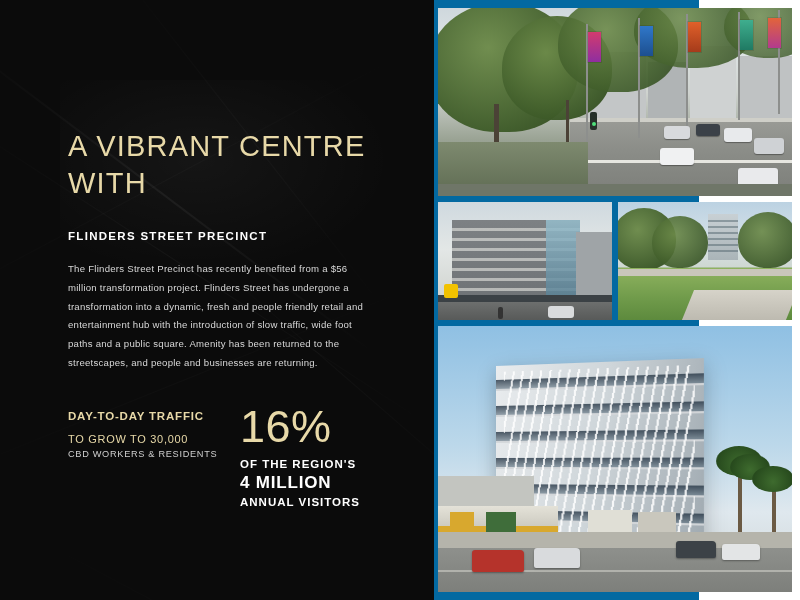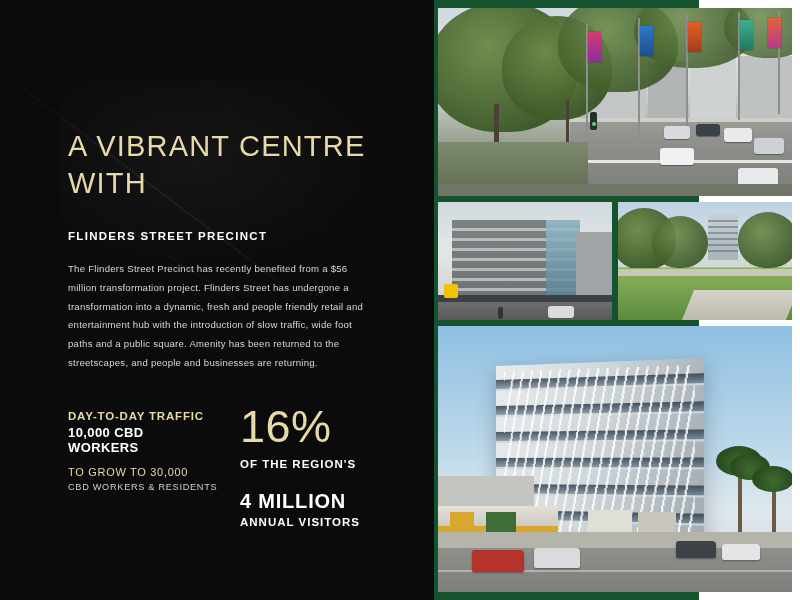--- a/index.html
+++ b/index.html
@@ -11,21 +11,21 @@
     width: 800px;
     height: 600px;
     overflow: hidden;
     font-family: "Liberation Sans", sans-serif;
   }
 
   .page {
     position: relative;
     width: 699px;
     height: 600px;
-    background: #14532d;
+    background: #0369a1;
   }
 
   
   .left-panel {
     position: absolute;
     left: 0;
     top: 0;
     width: 434px;
     height: 600px;
     background: #0b0b0b;
@@ -170,25 +170,25 @@
   .stat-right .cap-1 {
     color: #ffffff;
     font-size: 11.5px;
     letter-spacing: 1px;
     text-transform: uppercase;
     font-weight: 700;
     margin-top: 9px;
   }
   .stat-right .cap-2 {
     color: #ffffff;
-    font-size: 20px;
+    font-size: 17px;
     letter-spacing: .8px;
     text-transform: uppercase;
     font-weight: 700;
-    margin-top: 20px;
+    margin-top: 3px;
   }
   .stat-right .cap-3 {
     color: #ffffff;
     font-size: 11.5px;
     letter-spacing: 1px;
     text-transform: uppercase;
     font-weight: 700;
     margin-top: 3px;
   }
 
@@ -444,21 +444,20 @@
 
       <div class="subhead">FLINDERS STREET PRECINCT</div>
 
       <p class="body-copy">The Flinders Street Precinct has recently benefited from a $56 million transformation project. Flinders Street has undergone a transformation into a dynamic, fresh and people friendly retail and entertainment hub with the introduction of slow traffic, wide foot paths and a public square. Amenity has been returned to the streetscapes, and people and businesses are returning.</p>
 
     </div>
 
     <div class="stats">
       <div class="stat-left">
         <div class="line-1">DAY-TO-DAY TRAFFIC</div>
-        <div class="line-2">10,000 CBD WORKERS</div>
         <div class="line-3">TO GROW TO 30,000</div>
         <div class="line-4">CBD WORKERS &amp; RESIDENTS</div>
       </div>
       <div class="stat-right">
         <div class="big">16%</div>
         <div class="cap-1">OF THE REGION'S</div>
         <div class="cap-2">4 MILLION</div>
         <div class="cap-3">ANNUAL VISITORS</div>
       </div>
     </div>

